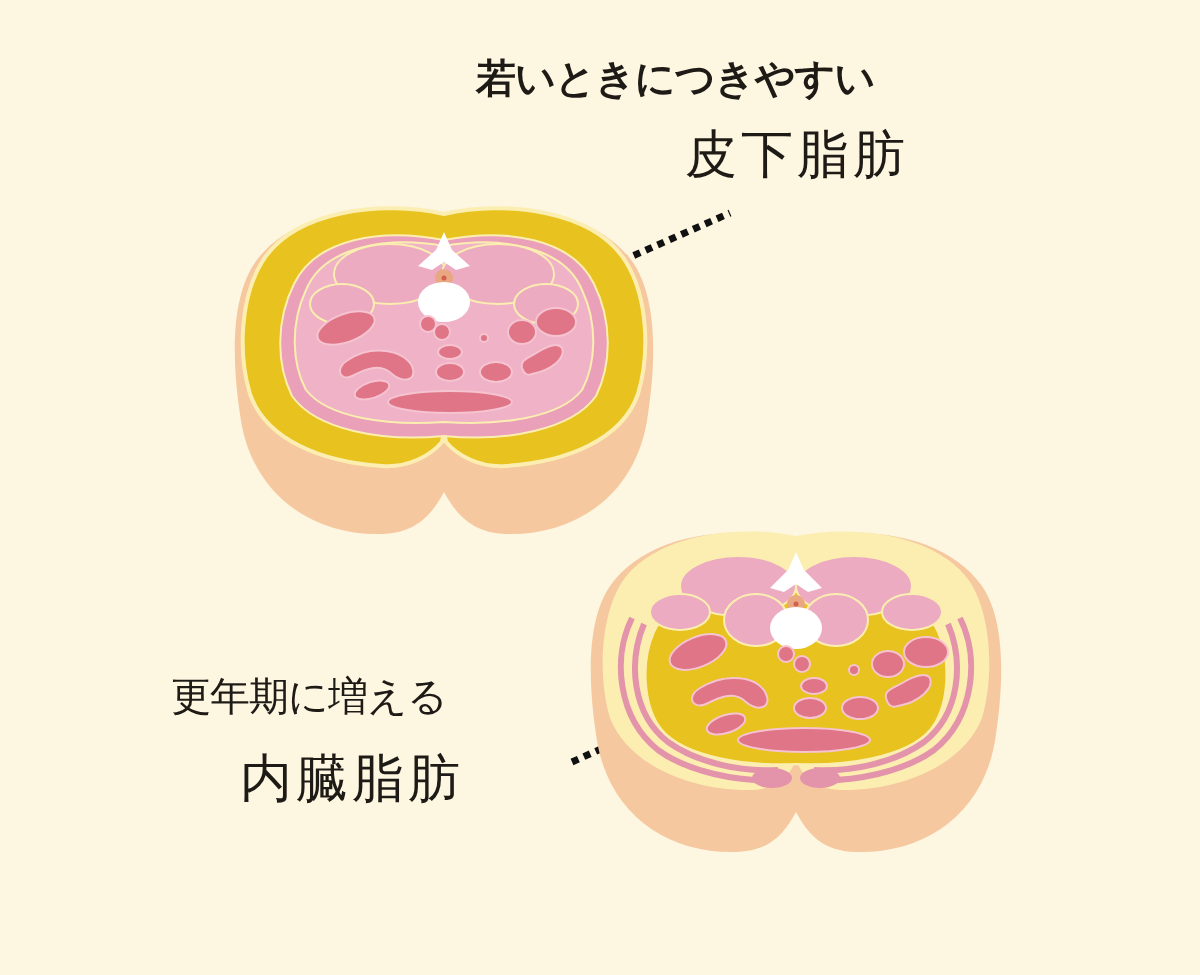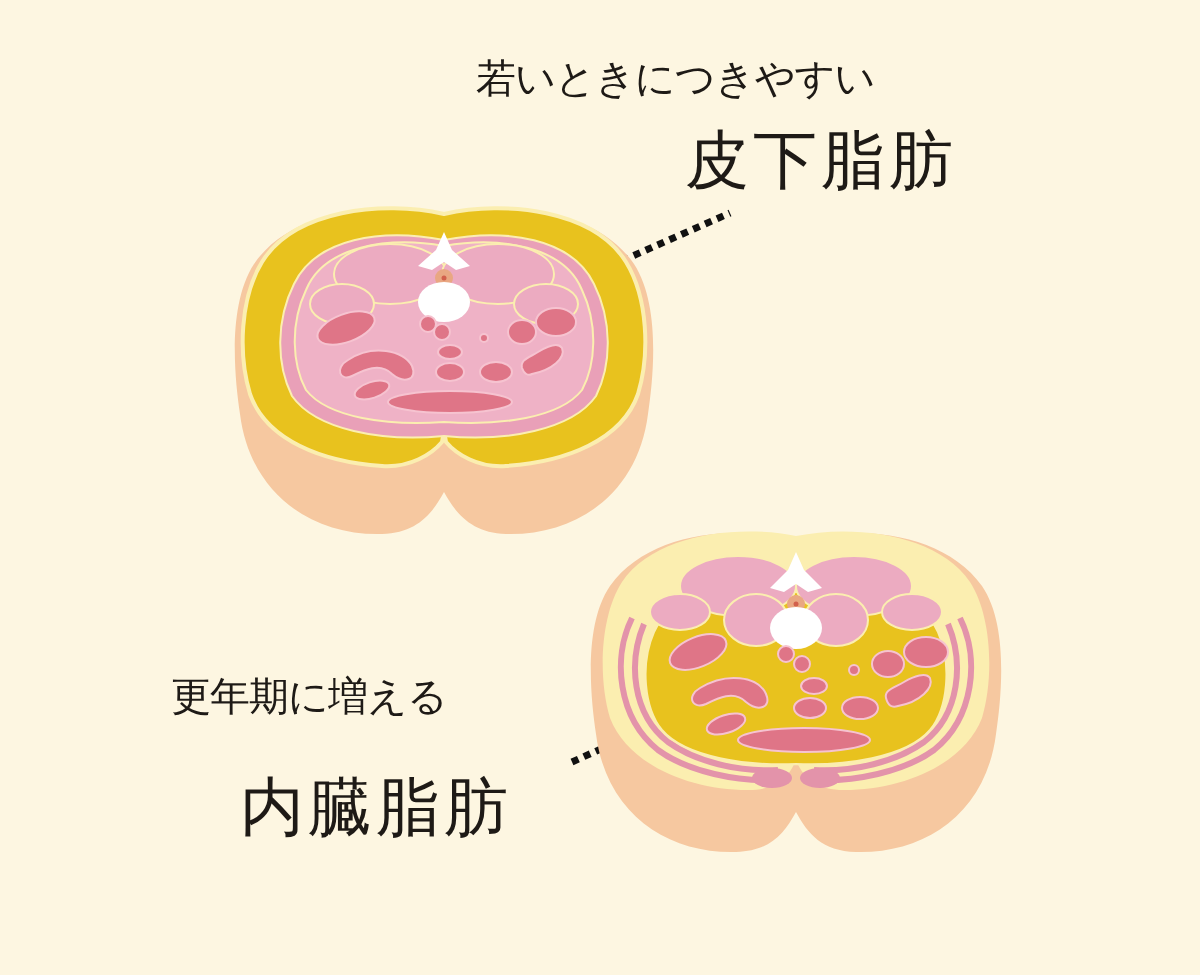--- a/index.html
+++ b/index.html
@@ -5,32 +5,32 @@
   html, body { margin:0; padding:0; }
   body {
     width:1200px; height:975px; overflow:hidden;
     background:#fdf6e1;
     position:relative;
     font-family:"DejaVu Sans", "Liberation Sans", sans-serif;
     color:#1e1a16;
   }
   .label { position:absolute; white-space:nowrap; line-height:1; }
   .caption { font-size:40px; letter-spacing:-1px; }
-  .title { font-size:64px; letter-spacing:4px; }
+  .title { font-size:52px; letter-spacing:4px; }
   .figure { position:absolute; }
   svg { display:block; }
 </style>
 </head>
 <body>
 
-<div class="label caption" style="left:476px; top:58px;">若いときにつきやすい</div>
+<div class="label caption" style="left:476px; top:58px;font-weight:bold;">若いときにつきやすい</div>
 <div class="label title" style="left:685px; top:128px;">皮下脂肪</div>
 
 <div class="label caption" style="left:171px; top:676px;">更年期に増える</div>
-<div class="label title" style="left:240px; top:752px;margin-top:23px;">内臓脂肪</div>
+<div class="label title" style="left:240px; top:752px;">内臓脂肪</div>
 
 <svg class="figure" style="left:0; top:0;" width="1200" height="975">
   <line x1="610" y1="266" x2="730" y2="213" stroke="#111" stroke-width="7" stroke-dasharray="7 6"></line>
   <line x1="572" y1="762" x2="692" y2="708" stroke="#111" stroke-width="7" stroke-dasharray="7 6"></line>
 </svg>
 
 <svg class="figure" style="left:232px; top:204px;" width="424" height="336" viewBox="0 0 424 336">
 
   <path d="M212 14
            C150 -4 60 4 22 60

